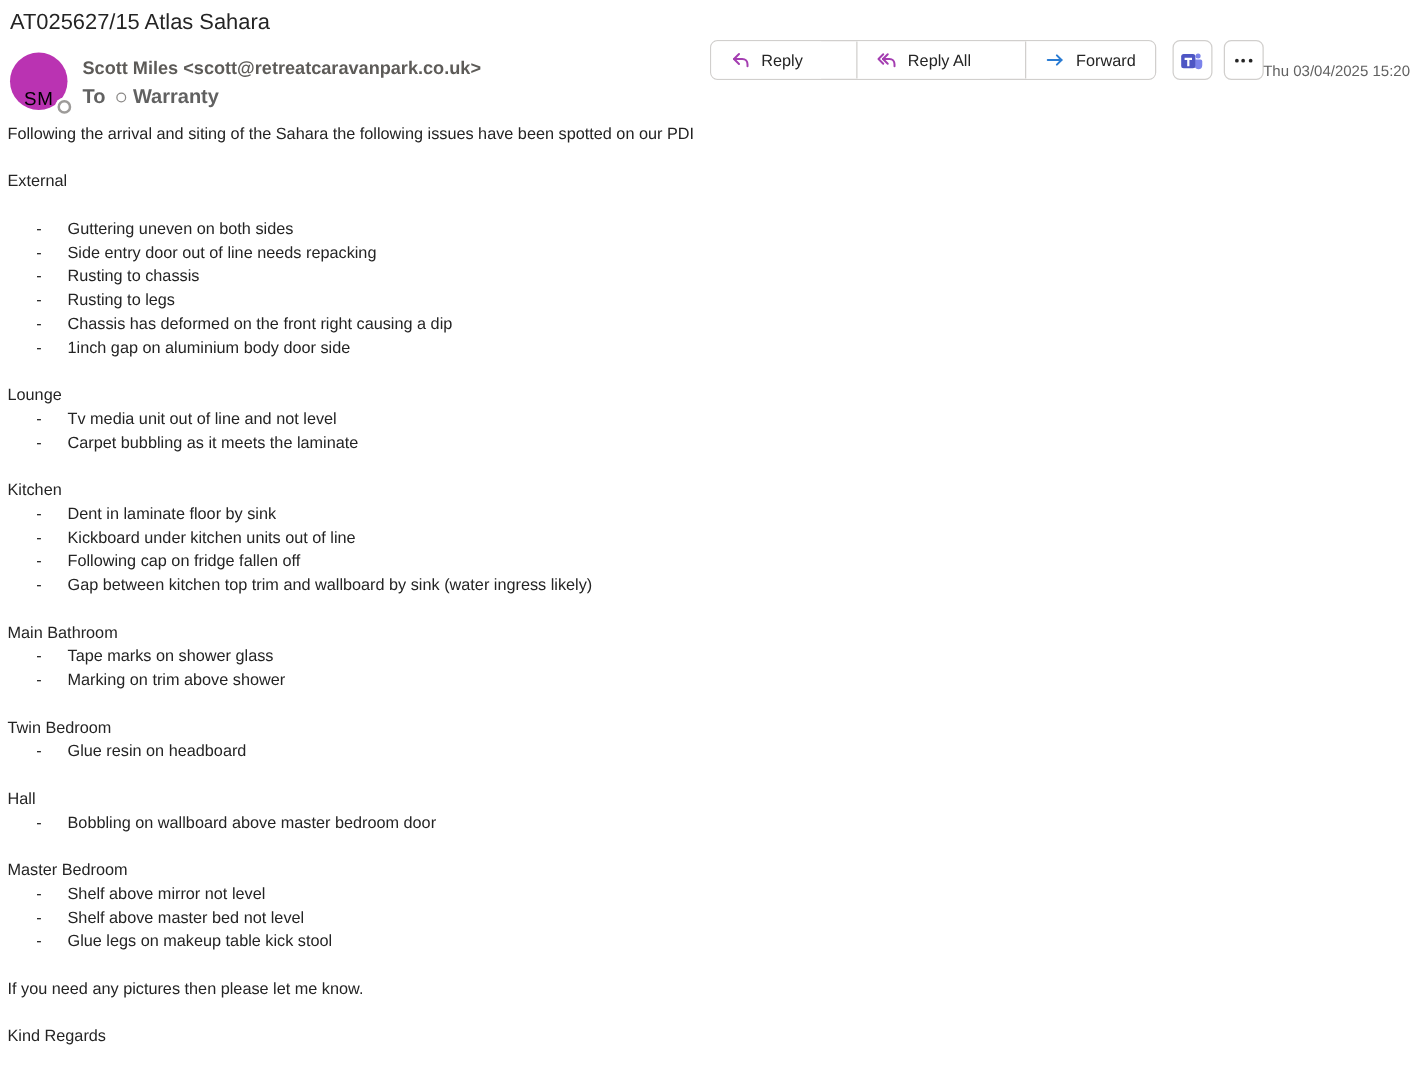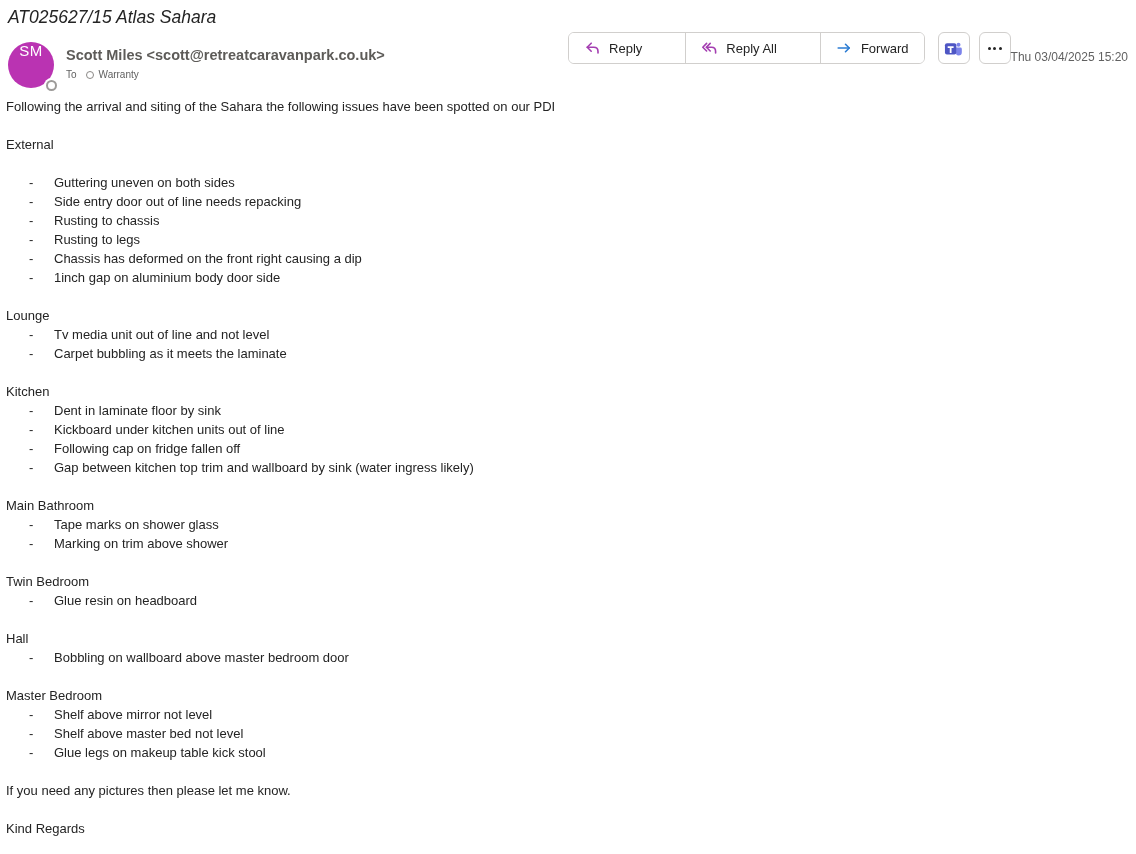--- a/index.html
+++ b/index.html
@@ -11,40 +11,39 @@
   }
   .page { width: 100%; height: 100%; position: relative; }
 
   
   .subject {
     padding: 5px 8px 0 8px;
     font-size: 17.5px;
     line-height: 24px;
     color: #242424;
     font-weight: 400;
-    font-style: italic;
   }
 
   
   .header-row { display: flex; margin-top: 13px; padding: 0 8px; }
   .avatar-wrap { position: relative; width: 46px; height: 46px; margin-right: 12px; flex: none; cursor: pointer; }
   .avatar-circle {
     width: 46px; height: 46px; border-radius: 50%;
-    display: flex; align-items: flex-start; justify-content: center;
-    color: #ffffff; font-size: 15px; letter-spacing: 0.5px;
+    display: flex; align-items: flex-end; justify-content: center;
+    color: #000000; font-size: 15px; letter-spacing: 0.5px;
   }
   .presence-badge {
     position: absolute; right: -3px; bottom: -3px;
     width: 11px; height: 11px; border-radius: 50%;
     background: #ffffff; border: 2px solid #9d9b99;
     box-shadow: 0 0 0 2px #ffffff;
   }
   .sender-block { padding-top: 4px; min-width: 0; }
   .sender-line { font-size: 14.5px; line-height: 19px; color: #5d5b58; cursor: pointer; font-weight: bold; }
-  .to-line { display: flex; align-items: center; margin-top: 4px; font-size: 10px; color: #616161; }
+  .to-line { display: flex; align-items: center; margin-top: 4px; font-size: 16px; color: #616161; font-weight: bold; }
   .to-label { margin-right: 9px; }
   .recipient-presence {
     width: 8px; height: 8px; border-radius: 50%;
     border: 1.5px solid #8a8886; background: #ffffff;
     display: inline-block; margin-right: 5px; flex: none;
   }
   .recipient { cursor: pointer; text-align: center; }
 
   
   .actions { position: absolute; top: 32px; right: 8px; display: flex; flex-direction: row; align-items: flex-end; }

